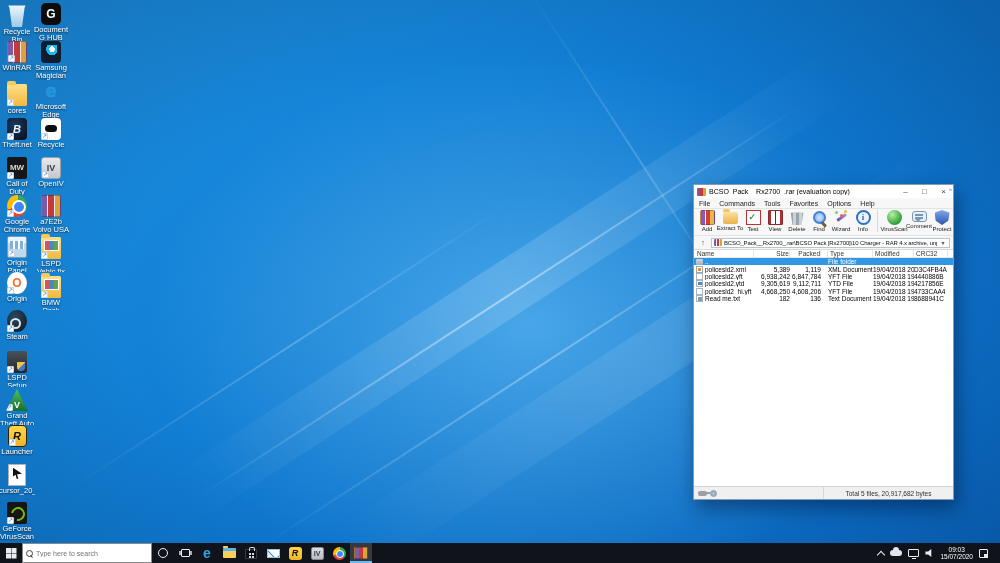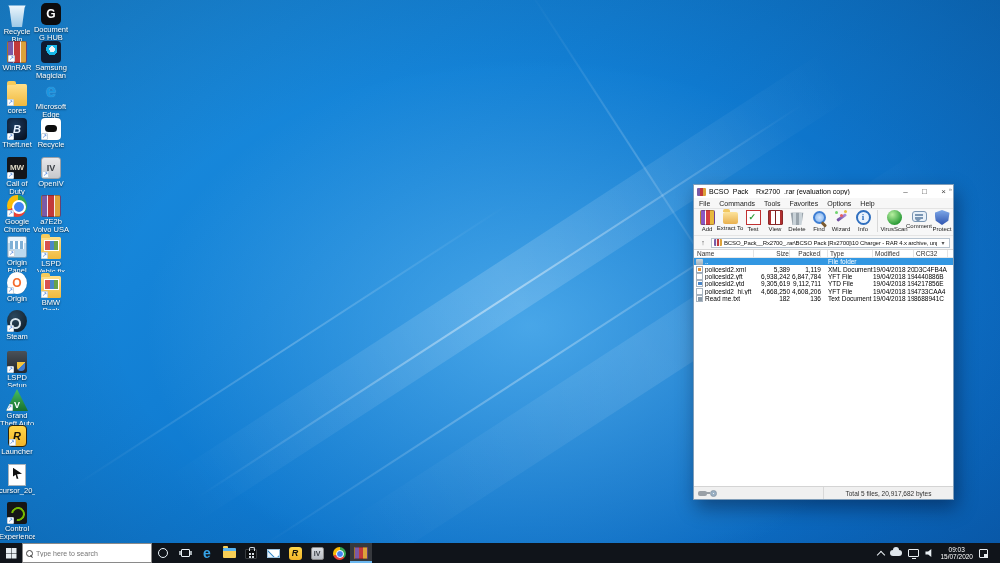--- a/index.html
+++ b/index.html
@@ -319,21 +319,21 @@
           <span class="glyph"></span>
         </span>
         <span class="dlabel">cursor_20_2</span>
       </div>
 
       <div class="dicon">
         <span class="dimg geforce-icon">
           <span class="sc shortcut"></span>
           <span class="glyph"></span>
         </span>
-        <span class="dlabel">Control Experience</span>
+        <span class="dlabel">GeForce VirusScan</span>
       </div>
     </div>
   <div class="dt-col dt-col2">
 
       <div class="dicon">
         <span class="dimg logitech-icon">
 
           <span class="glyph">G</span>
         </span>
         <span class="dlabel">Document G HUB</span>

